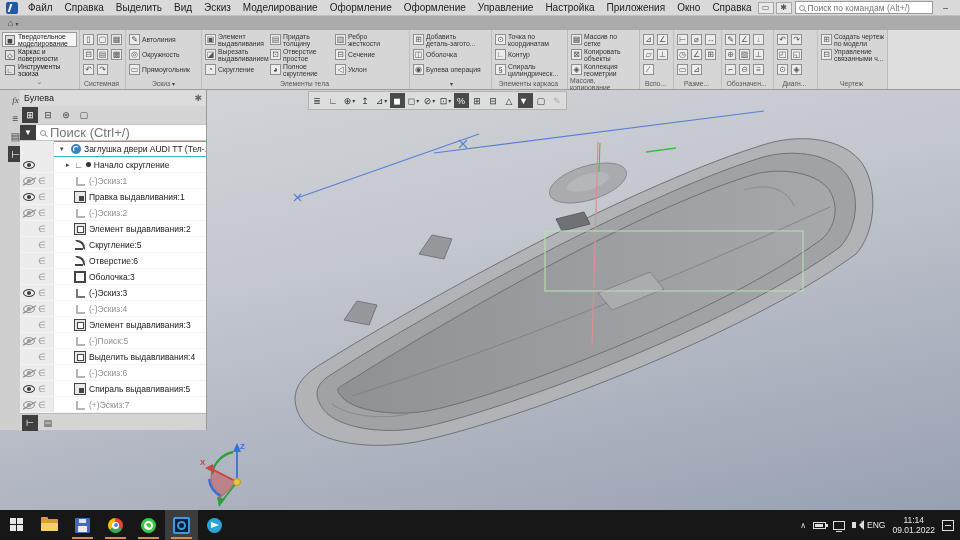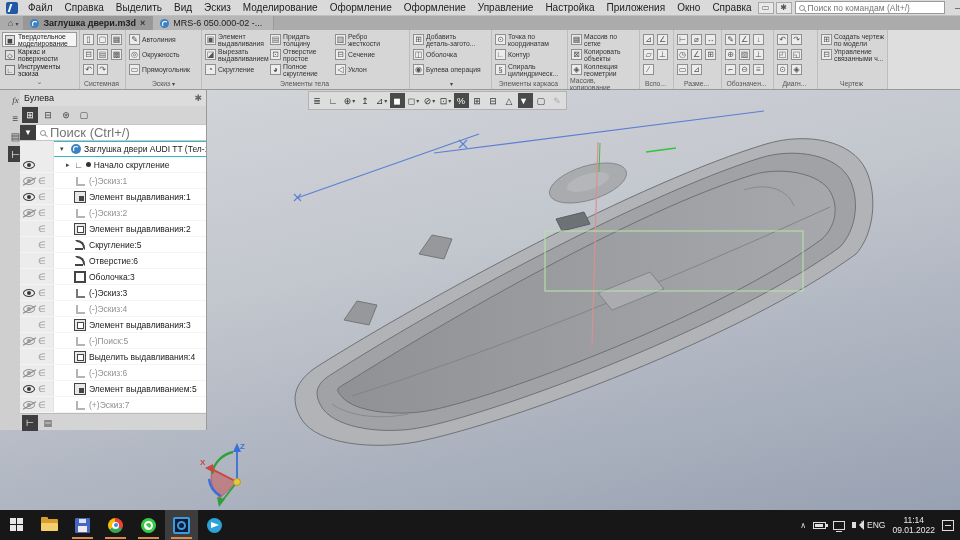--- a/index.html
+++ b/index.html
@@ -5,21 +5,21 @@
 *{margin:0;padding:0;box-sizing:border-box}
 html,body{width:960px;height:540px;overflow:hidden}
 body{font-family:"Liberation Sans",sans-serif;background:#d4d4d4;position:relative;color:#222}
 
 .menubar{height:16px;background:#dadada;border-bottom:1px solid #c0c0c0;display:flex;align-items:center;font-size:10px;padding:0 2px}
 .applogo{width:12px;height:12px;background:#2159a8;border-radius:2px;margin:0 4px;position:relative;flex:none}
 .applogo::after{content:"";position:absolute;left:3px;top:2px;width:5px;height:8px;border-left:2px solid #fff;transform:skewX(-18deg)}
 .menu-item{padding:0 6px;white-space:nowrap}
 .menu-right{margin-left:auto;display:flex;align-items:center;gap:3px}
 .mini-btn{width:16px;height:12px;border:1px solid #a8a8a8;background:#e8e8e8;font-size:8px;line-height:10px;text-align:center;color:#555}
-.cmdsearch{width:150px;height:13px;border:1px solid #9a9a9a;background:#fff;display:flex;align-items:center;padding:0 3px;gap:3px}
+.cmdsearch{width:138px;height:13px;border:1px solid #9a9a9a;background:#fff;display:flex;align-items:center;padding:0 3px;gap:3px}
 .cmdsearch input{border:none;outline:none;width:100%;font-size:8.5px;color:#777;background:transparent;font-family:"Liberation Sans",sans-serif}
 .mag{width:6px;height:6px;border:1px solid #999;border-radius:50%;position:relative;flex:none}
 .mag::after{content:"";position:absolute;width:4px;height:1px;background:#999;transform:rotate(45deg);right:-3px;bottom:-1px}
 .winctl{display:flex}
 .winctl span{width:20px;text-align:center;font-size:9px;color:#333}
 
 .tabbar{height:14px;background:#ababab;display:flex;align-items:stretch;padding-left:3px;font-size:9px}
 .homebtn{display:flex;align-items:center;gap:2px;padding:0 5px;color:#333}
 .dd{font-size:6px;color:#444}
 .tab{display:flex;align-items:center;gap:4px;padding:0 7px;background:#b6b6b6;border-right:1px solid #9a9a9a;color:#222}
@@ -172,34 +172,20 @@
 
     </div>
   </div>
 </div>
 
 <div class="tabbar">
   <div class="homebtn">
     <span>⌂</span>
     <span class="dd">▾</span>
   </div>
-  <div style="display:flex">
-
-      <div class="tab active">
-        <span class="docico"></span>
-        <span>Заглушка двери.m3d</span>
-        <span class="tabclose">×</span>
-      </div>
-
-      <div class="tab">
-        <span class="docico"></span>
-        <span>MRS-6 050.000-02 -...</span>
-        <span class="tabclose"></span>
-      </div>
-    </div>
 </div>
 
 <div class="ribbon">
   <div class="rgroup g-modes">
     <div class="rbtns" style="flex-wrap:nowrap">
 
         <div class="mode active">
           <span class="mico">◼</span>
           <span class="rlab" style="width:62px">Твердотельное моделирование</span>
         </div>
@@ -830,21 +816,21 @@
           <span class="ico sketch"></span>
           <span class="tlab">(-)Эскиз:1</span>
         </div>
 
         <div class="trow">
           <div class="gut">
             <span class="eye on"></span>
             <span class="mem">∈</span>
           </div>
           <span class="ico extrude"></span>
-          <span class="tlab">Элемент выдавливания:1</span>
+          <span class="tlab">Правка выдавливания:1</span>
         </div>
 
         <div class="trow dim">
           <div class="gut">
             <span class="eye off"></span>
             <span class="mem">∈</span>
           </div>
           <span class="ico sketch"></span>
           <span class="tlab">(-)Эскиз:2</span>
         </div>
@@ -938,21 +924,21 @@
           <span class="ico sketch"></span>
           <span class="tlab">(-)Эскиз:6</span>
         </div>
 
         <div class="trow">
           <div class="gut">
             <span class="eye on"></span>
             <span class="mem">∈</span>
           </div>
           <span class="ico extrude"></span>
-          <span class="tlab">Элемент выдавливанием:5</span>
+          <span class="tlab">Спираль выдавливания:5</span>
         </div>
 
         <div class="trow dim">
           <div class="gut">
             <span class="eye off"></span>
             <span class="mem">∈</span>
           </div>
           <span class="ico sketch"></span>
           <span class="tlab">(+)Эскиз:7</span>
         </div>

